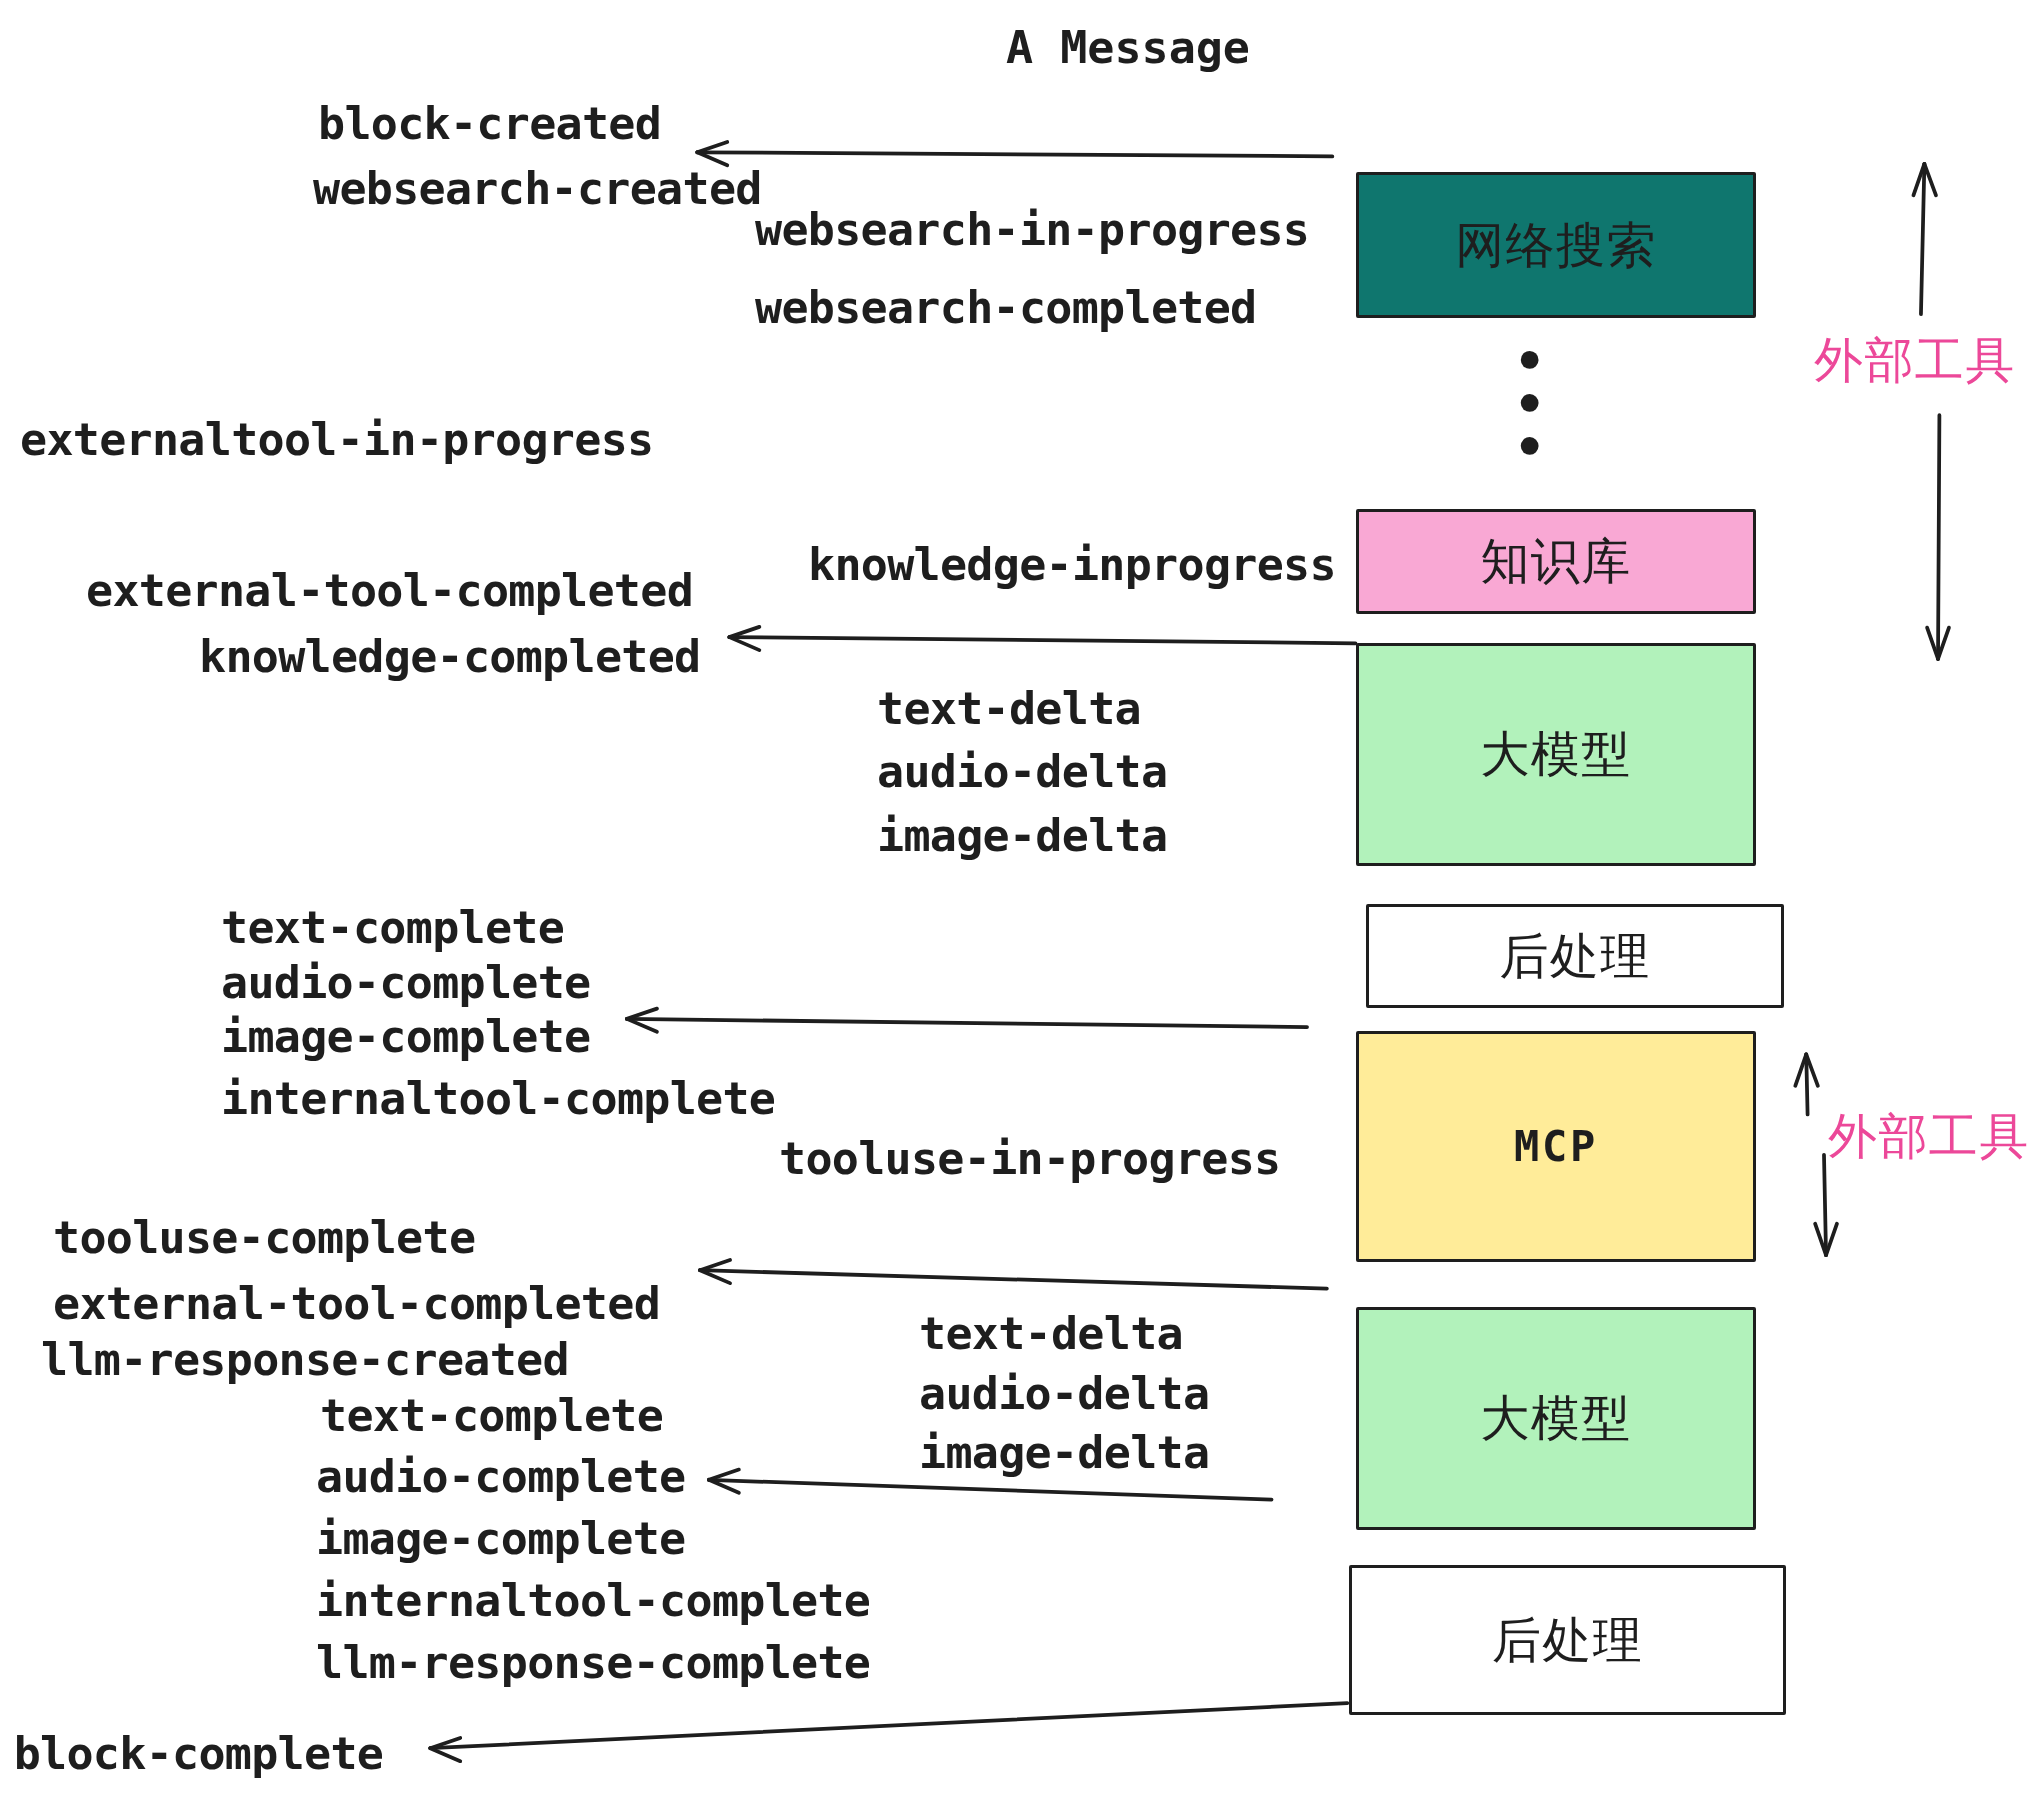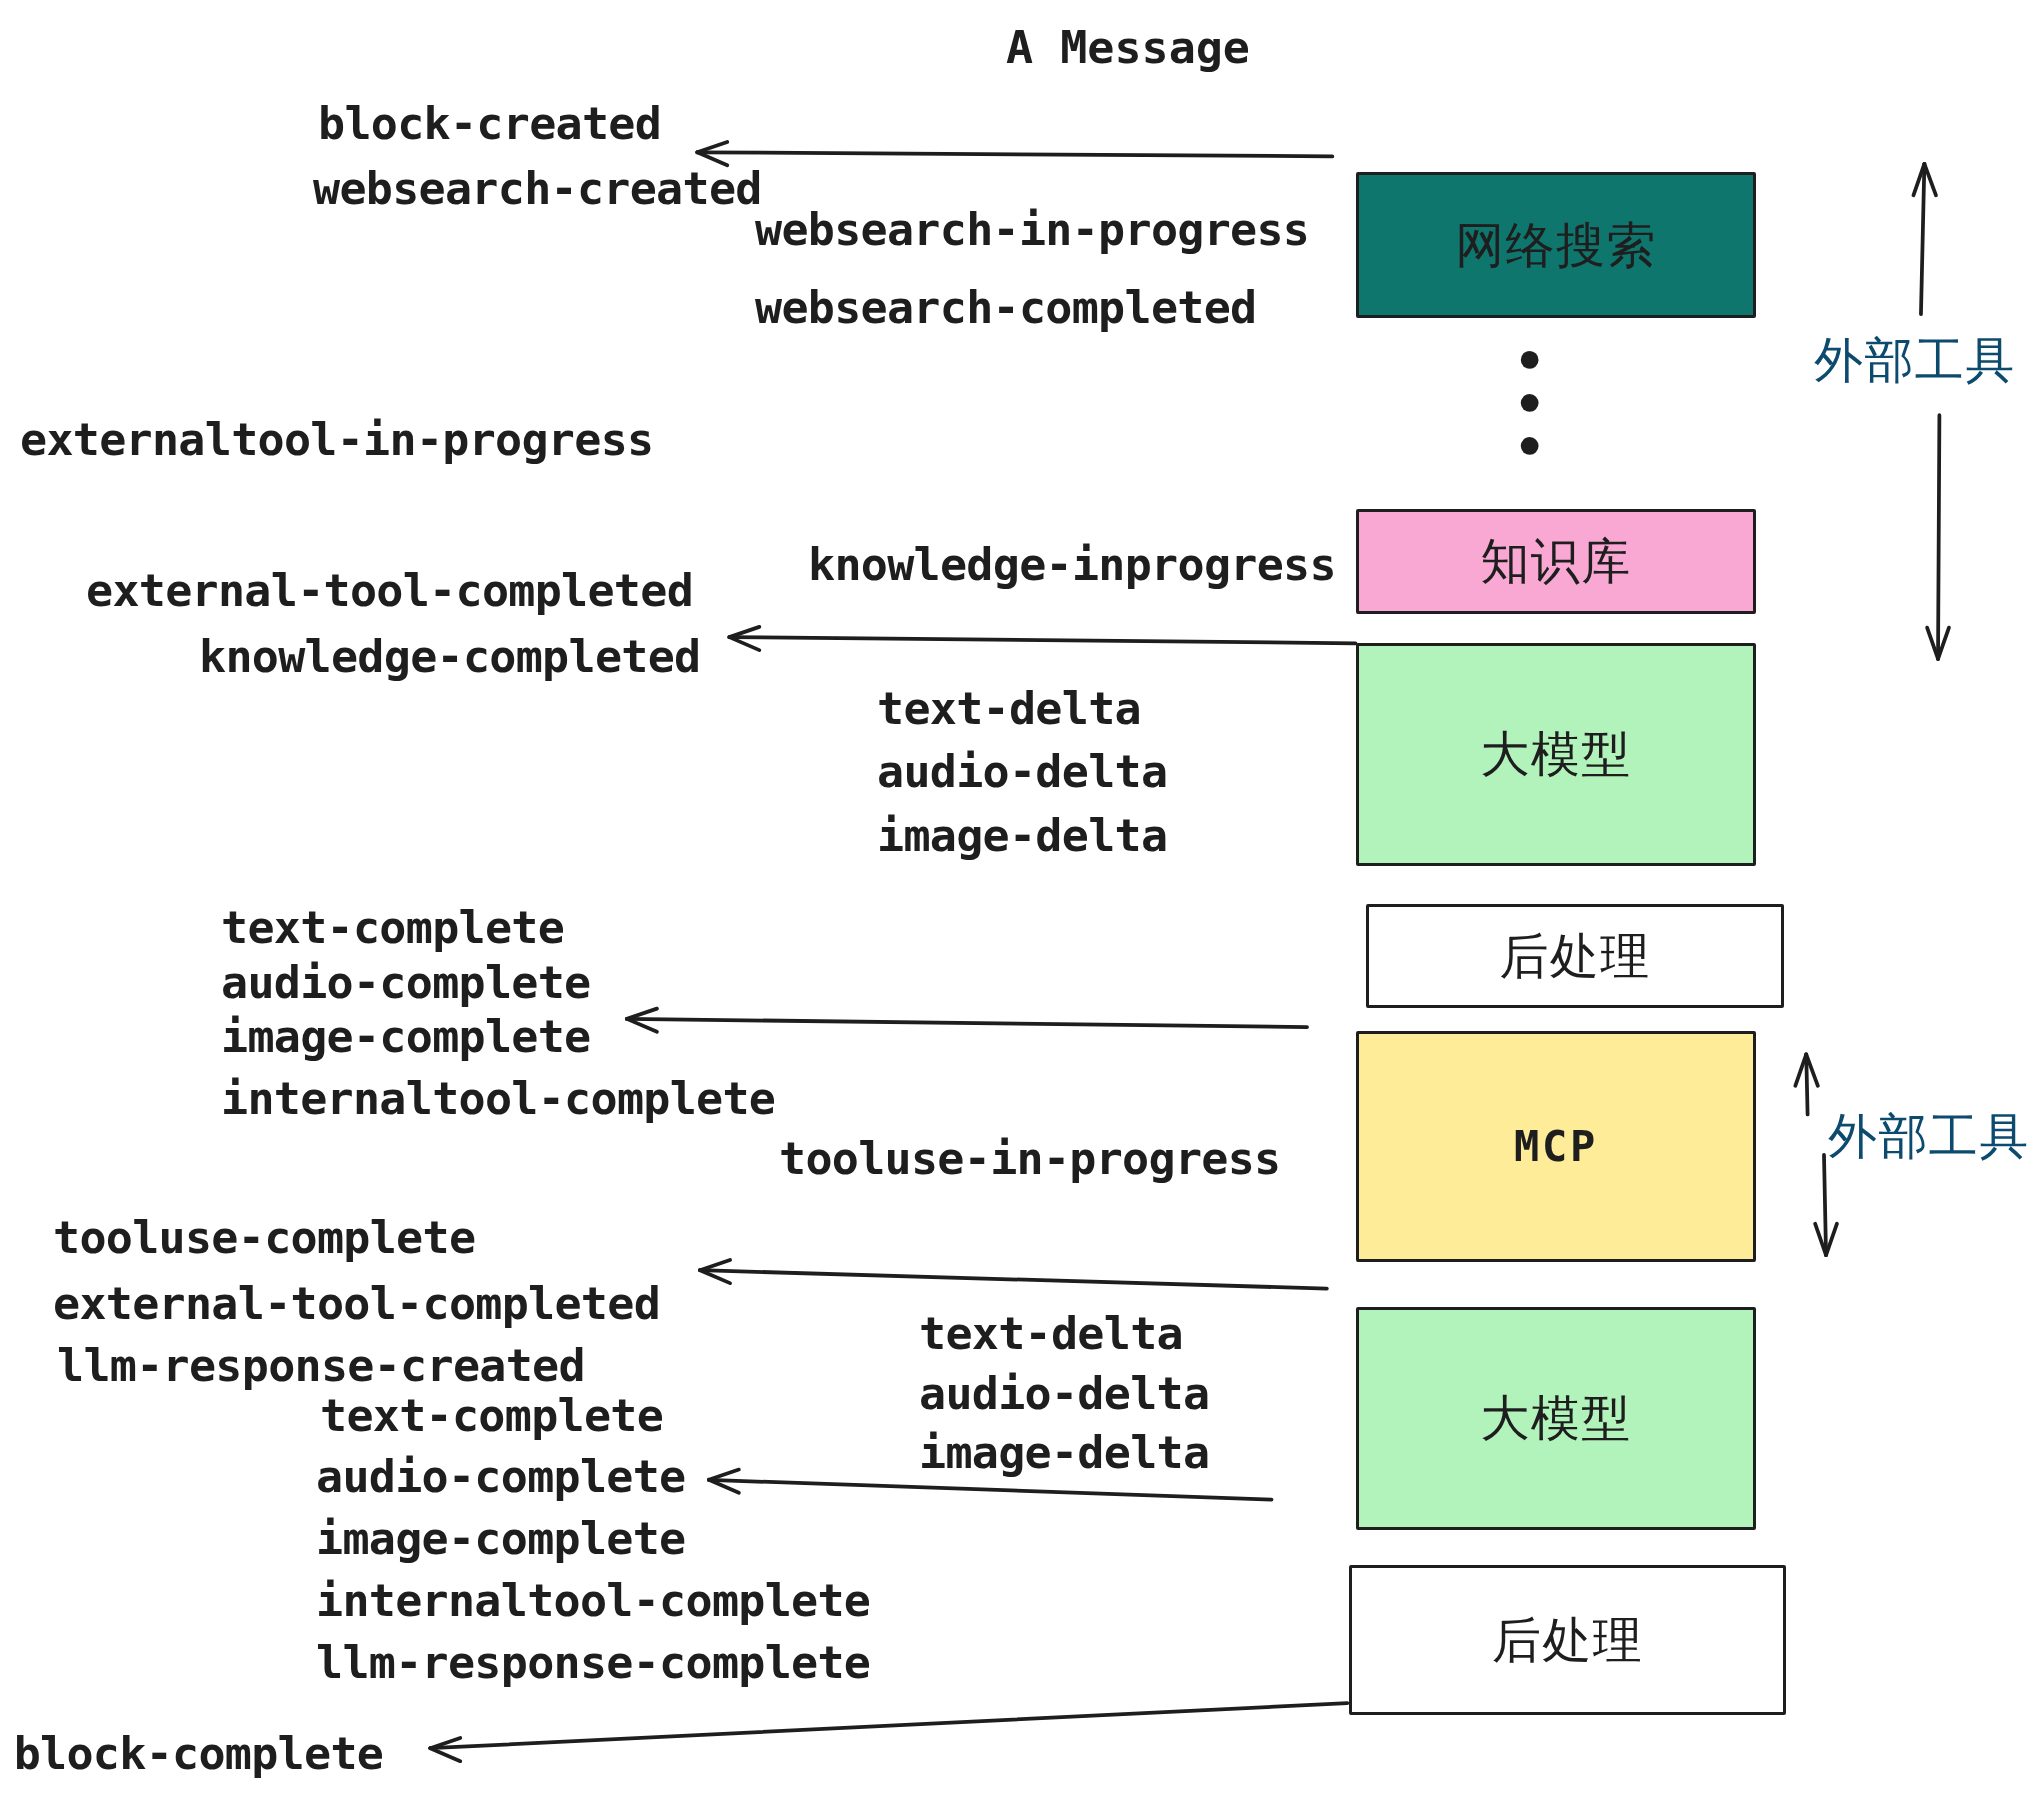--- a/index.html
+++ b/index.html
@@ -8,21 +8,21 @@
   .canvas{position:absolute;inset:0;}
   .title{position:absolute;font:bold 45px/1 "DejaVu Sans Mono",monospace;
          transform:translateX(-50%);white-space:pre;color:#1e1e1e;}
   .ev{position:absolute;font:bold 45px/1 "DejaVu Sans Mono",monospace;
       white-space:pre;color:#1e1e1e;letter-spacing:-0.7px;}
   .box{position:absolute;border:3.4px solid #1e1e1e;border-radius:2px;
        box-sizing:border-box;display:flex;align-items:center;justify-content:center;}
   .box .lbl{font:500 49px/1 "Liberation Sans",sans-serif;color:#1e1e1e;letter-spacing:1.4px;}
   .box .lbl.mono{font:bold 42px/1 "DejaVu Sans Mono",monospace;letter-spacing:2.7px;}
   .side-lbl{position:absolute;font:500 49px/1 "Liberation Sans",sans-serif;
-            color:#0c4a6e;white-space:pre;letter-spacing:1.4px;}
+            color:#ec4899;white-space:pre;letter-spacing:1.4px;}
   #arrow-layer{position:absolute;left:0;top:0;width:2035px;height:1796px;}
 </style>
 </head>
 <body>
 
 <div class="canvas">
   <div class="title" style="left: 1090px; top: 24.6px; margin-left: 38px;">A Message</div>
   <svg id="arrow-layer" viewBox="0 0 2980 2630" xmlns="http://www.w3.org/2000/svg">
       <g>
         <line x1="1951" y1="229" x2="1021" y2="223" stroke="#1E1E1E" stroke-width="5.5" stroke-linecap="round"></line>
@@ -113,21 +113,21 @@
       <div class="ev" style="left: 877px; top: 686px;">text-delta</div>
       <div class="ev" style="left: 877px; top: 749px;">audio-delta</div>
       <div class="ev" style="left: 877px; top: 813px;">image-delta</div>
       <div class="ev" style="left: 221px; top: 905px;">text-complete</div>
       <div class="ev" style="left: 221px; top: 960px;">audio-complete</div>
       <div class="ev" style="left: 221px; top: 1014px;">image-complete</div>
       <div class="ev" style="left: 221px; top: 1076px;">internaltool-complete</div>
       <div class="ev" style="left: 779px; top: 1136px;">tooluse-in-progress</div>
       <div class="ev" style="left: 53px; top: 1215px;">tooluse-complete</div>
       <div class="ev" style="left: 53px; top: 1281px;">external-tool-completed</div>
-      <div class="ev" style="left: 57px; top: 1337px; margin-top: 6px;">llm-response-created</div>
+      <div class="ev" style="left: 41px; top: 1337px;">llm-response-created</div>
       <div class="ev" style="left: 919px; top: 1311px;">text-delta</div>
       <div class="ev" style="left: 919px; top: 1371px;">audio-delta</div>
       <div class="ev" style="left: 919px; top: 1430px;">image-delta</div>
       <div class="ev" style="left: 320px; top: 1393px;">text-complete</div>
       <div class="ev" style="left: 316px; top: 1454px;">audio-complete</div>
       <div class="ev" style="left: 316px; top: 1516px;">image-complete</div>
       <div class="ev" style="left: 316px; top: 1578px;">internaltool-complete</div>
       <div class="ev" style="left: 316px; top: 1640px;">llm-response-complete</div>
       <div class="ev" style="left: 13.7px; top: 1731px;">block-complete</div>
     </div>

